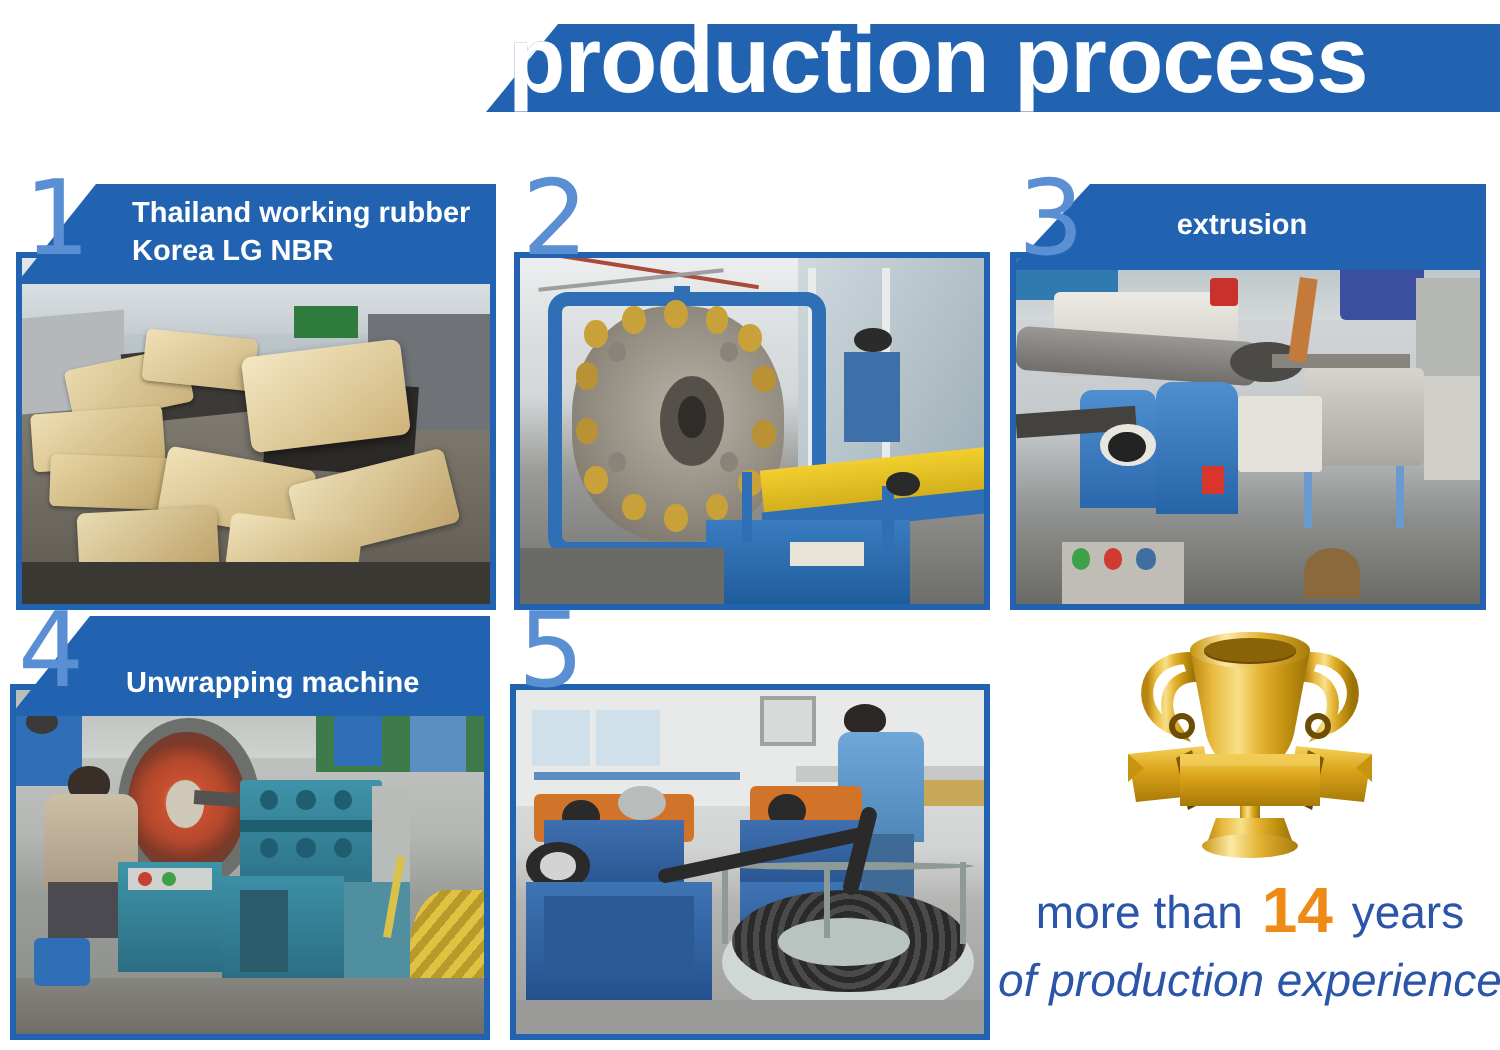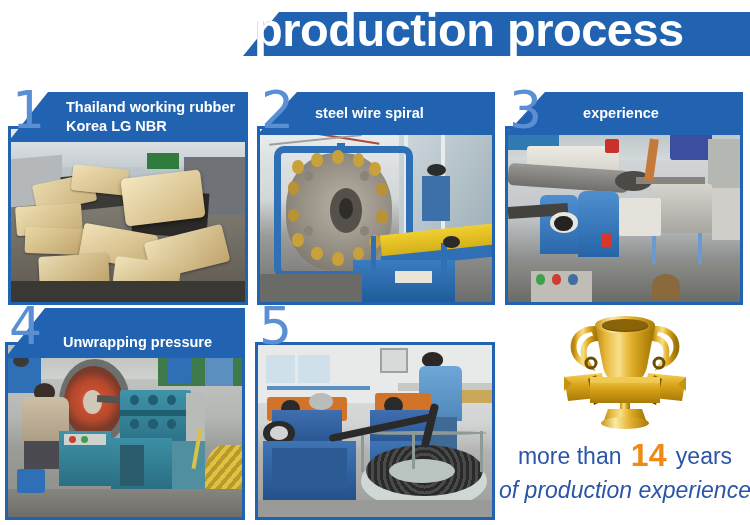--- a/index.html
+++ b/index.html
@@ -206,23 +206,20 @@
       <div class="sh" style="left:52%;top:58%;width:52%;height:16%;background:linear-gradient(#f2cf2e,#c9a515);transform:rotate(-6deg);"></div>
       <div class="sh" style="left:52%;top:70%;width:52%;height:7%;background:#2f6fb5;transform:rotate(-6deg);"></div>
 
       <div class="sh" style="left:40%;top:76%;width:44%;height:24%;background:linear-gradient(#3a7cc0,#1f5c9b);"></div>
       <div class="sh" style="left:48%;top:62%;width:5px;height:20%;background:#2f6fb5;"></div>
       <div class="sh" style="left:78%;top:66%;width:6px;height:20%;background:#2f6fb5;"></div>
       <div class="sh" style="left:79%;top:62%;width:7%;height:7%;background:#2a2a2a;border-radius:50%;"></div>
       <div class="sh" style="left:58%;top:82%;width:16%;height:7%;background:#e8e4d8;"></div>
       <div class="sh" style="left:0;top:84%;width:44%;height:16%;background:#6a6a66;"></div>
     </div>
-  </div>
-  <div class="label-banner one-line">
-    <span>steel wire spiral</span>
   </div>
   <div class="num">2</div>
 </div>
 
 <div class="panel" style="left:505px;top:92px;width:238px;height:213px;">
   <div class="panel-frame" style="height:179px;">
     <div class="photo">
       <div class="sh" style="inset:0;background:linear-gradient(#d9dcde 0%,#c3c7c9 50%,#8d8f8e 75%,#6b6d6c 100%);"></div>
       <div class="sh" style="left:0;top:0;width:100%;height:18%;background:linear-gradient(#b9c3c6,#d4d9da);"></div>
       <div class="sh" style="left:0;top:0;width:22%;height:12%;background:#2f7ab0;"></div>
@@ -247,21 +244,21 @@
       <div class="sh" style="left:82%;top:60%;width:4px;height:34%;background:#6a9ad0;"></div>
       <div class="sh" style="left:0;top:78%;width:100%;height:22%;background:linear-gradient(#8a8a87,#6a6a66);"></div>
       <div class="sh" style="left:10%;top:82%;width:26%;height:18%;background:#bfbdb6;"></div>
       <div class="sh" style="left:12%;top:84%;width:4%;height:6%;background:#3fa04a;border-radius:50%;"></div>
       <div class="sh" style="left:19%;top:84%;width:4%;height:6%;background:#d03a30;border-radius:50%;"></div>
       <div class="sh" style="left:26%;top:84%;width:4%;height:6%;background:#3f6fa0;border-radius:50%;"></div>
       <div class="sh" style="left:62%;top:84%;width:12%;height:14%;background:#8a6a3c;border-radius:50% 50% 0 0;"></div>
     </div>
   </div>
   <div class="label-banner one-line center">
-    <span>experience</span>
+    <span>extrusion</span>
   </div>
   <div class="num">3</div>
 </div>
 
 <div class="panel" style="left:5px;top:308px;width:240px;height:212px;">
   <div class="panel-frame" style="height:178px;">
     <div class="photo">
       <div class="sh" style="inset:0;background:linear-gradient(#c9ccc9 0%,#b3b6b2 42%,#9a9c98 60%,#8a8c88 100%);"></div>
       <div class="sh" style="left:0;top:0;width:100%;height:20%;background:linear-gradient(#b9bcb8,#cfd2ce);"></div>
       <div class="sh" style="left:0;top:6%;width:14%;height:22%;background:#2f6fb5;"></div>
@@ -300,21 +297,21 @@
       <div class="sh" style="left:70%;top:56%;width:14%;height:32%;background:#4f8fa0;"></div>
 
       <div class="sh" style="left:84%;top:58%;width:20%;height:42%;background:repeating-linear-gradient(130deg,#e0c243 0 4px,#b89a2b 4px 8px);border-radius:40% 0 0 0;"></div>
       <div class="sh" style="left:80%;top:48%;width:4px;height:24%;background:#d8c24a;transform:rotate(10deg);"></div>
       <div class="sh" style="left:0;top:84%;width:100%;height:16%;background:linear-gradient(#86857f,#6e6d68);"></div>
       <div class="sh" style="left:4%;top:72%;width:12%;height:14%;background:#2f6fb5;border-radius:3px;"></div>
     </div>
   </div>
   <div class="label-banner">
     <br>
-    <span>Unwrapping pressure</span>
+    <span>Unwrapping machine</span>
   </div>
   <div class="num">4</div>
 </div>
 
 <div class="panel" style="left:255px;top:308px;width:240px;height:212px;">
   <div class="panel-frame" style="height:178px;">
     <div class="photo">
       <div class="sh" style="inset:0;background:linear-gradient(#e4e6e5 0%,#d2d4d3 46%,#b3b4b2 62%,#9c9d9b 100%);"></div>
       <div class="sh" style="left:0;top:0;width:100%;height:34%;background:#e8eae9;"></div>
       <div class="sh" style="left:2%;top:4%;width:30%;height:20%;background:#cfe0ea;border:3px solid #e8eae9;box-sizing:border-box;"></div>

